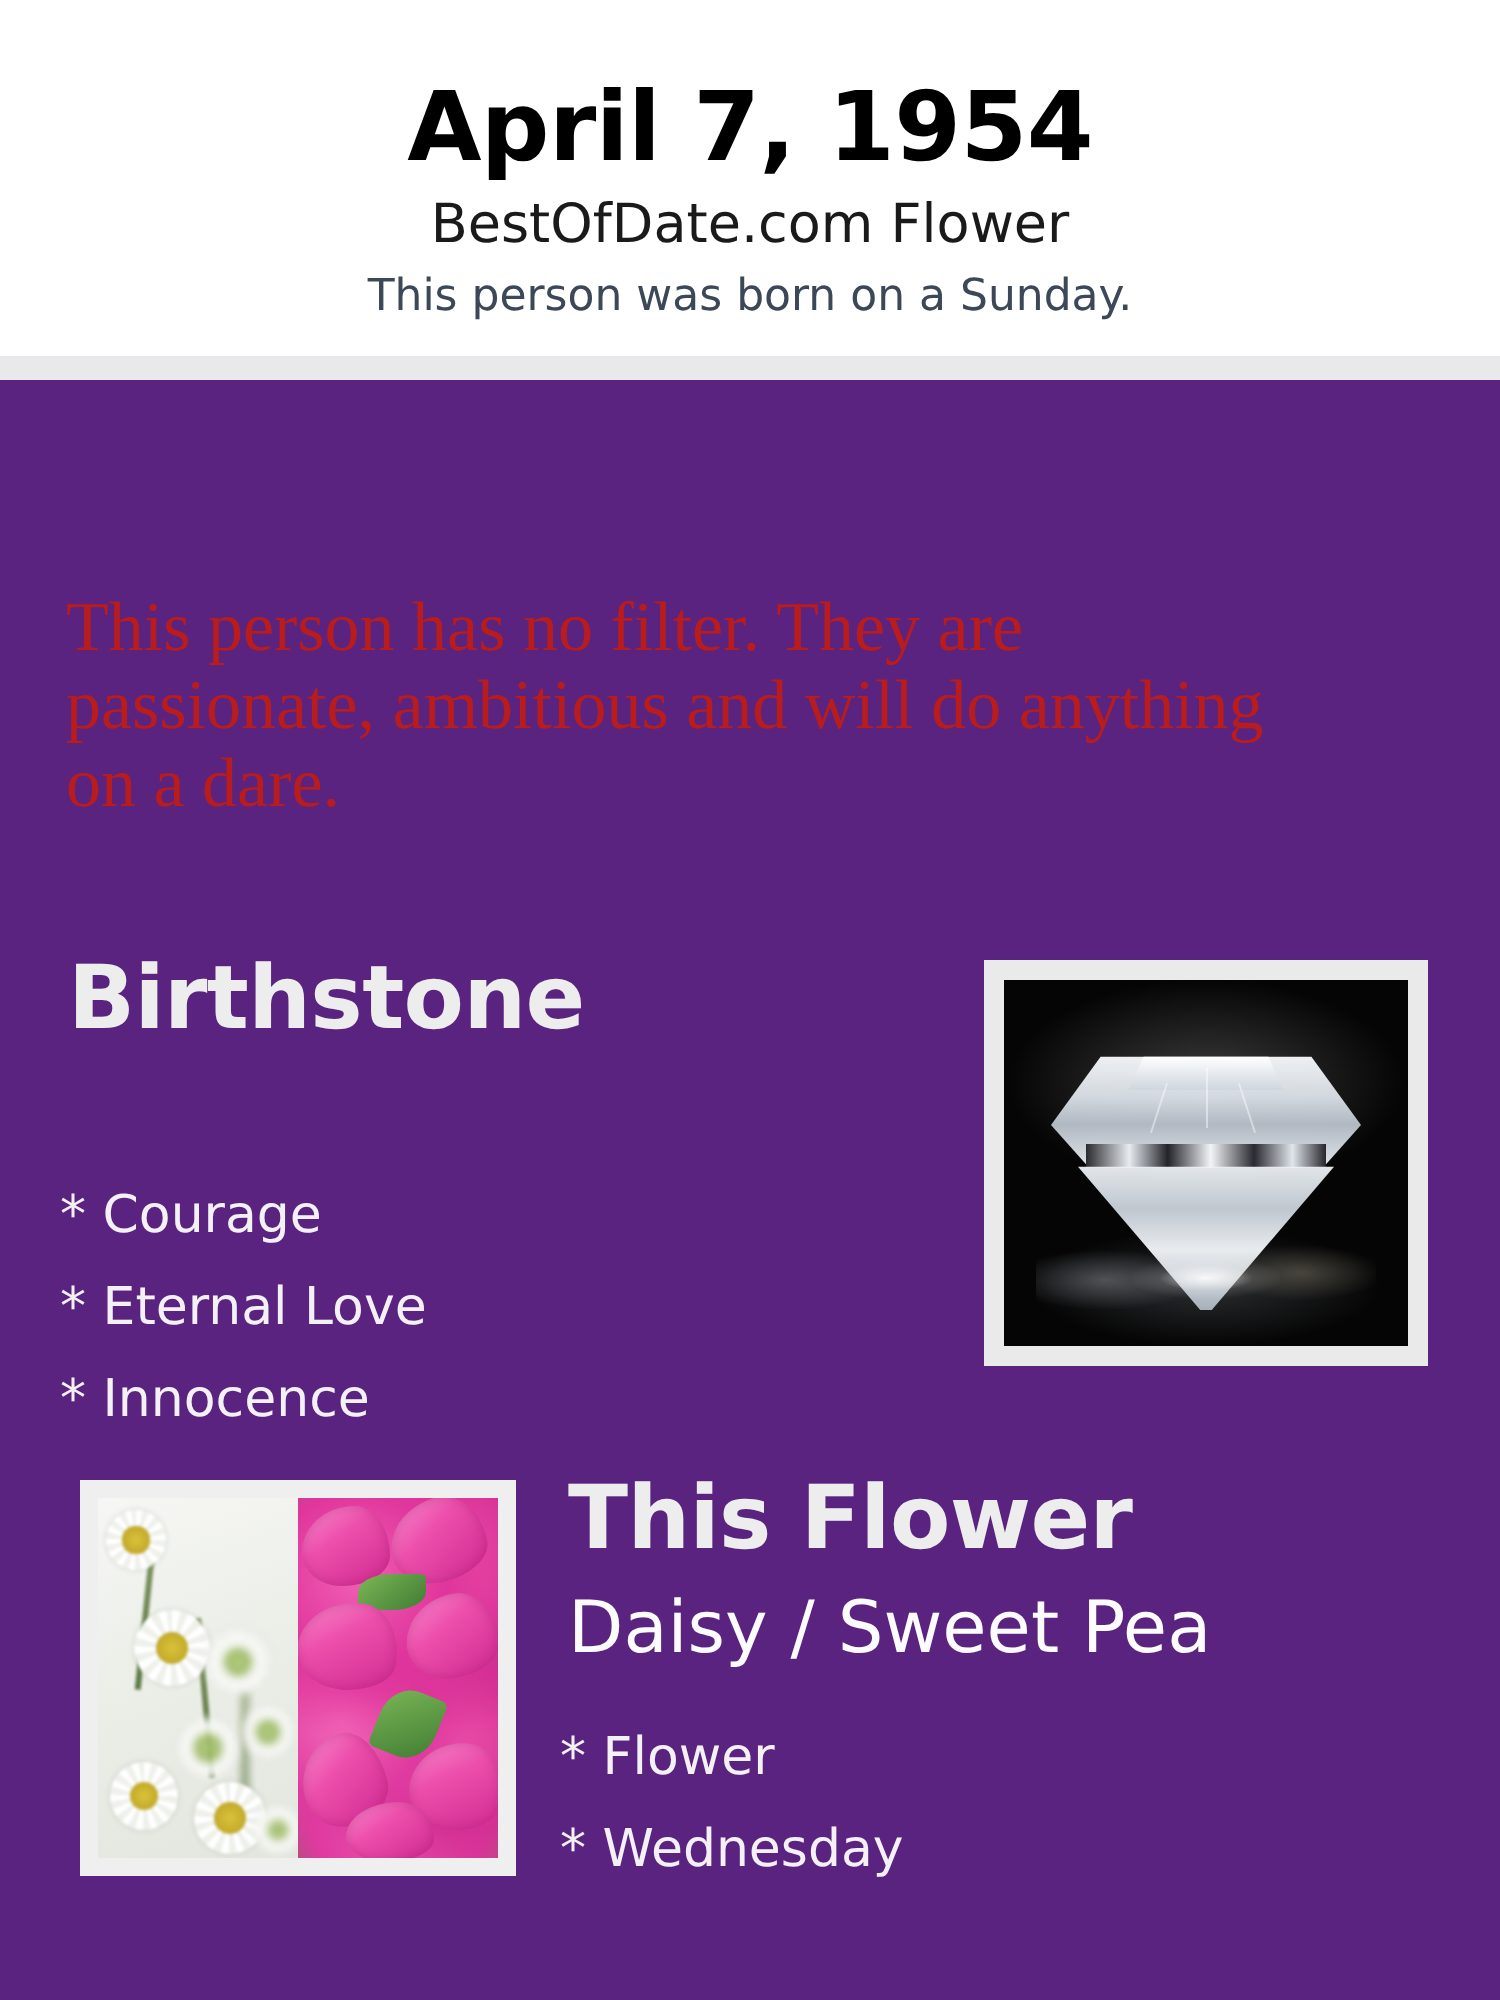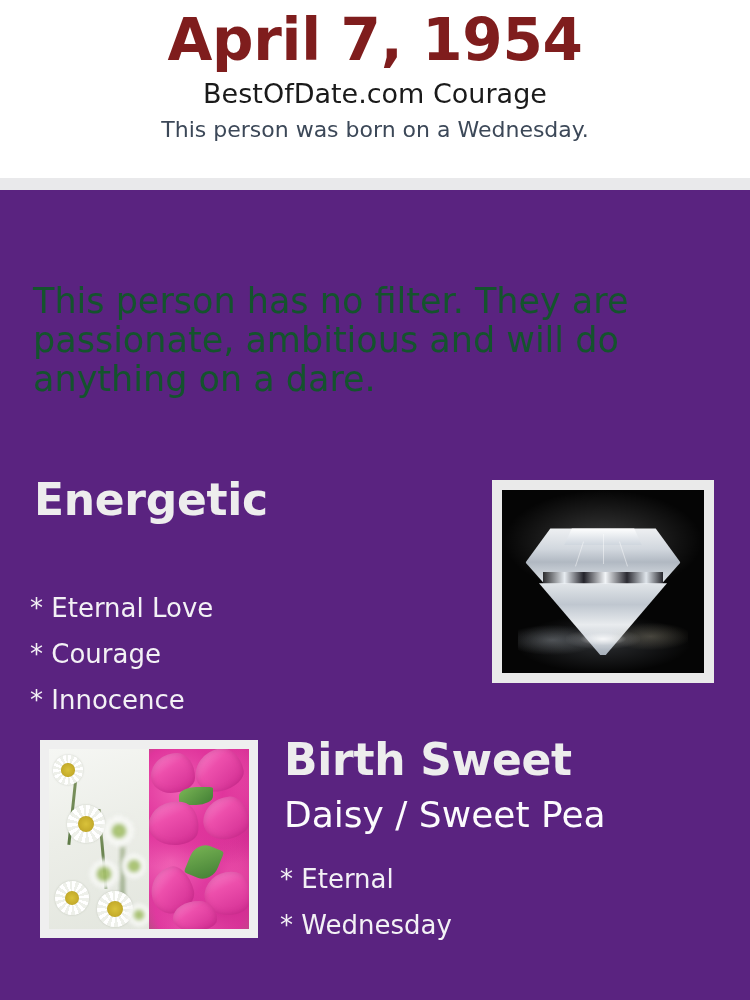--- a/index.html
+++ b/index.html
@@ -25,25 +25,25 @@
   .header {
     position: absolute;
     left: 0; top: 0;
     width: 750px;
     height: 178px;
     background: #ffffff;
     text-align: center;
   }
   .header-date {
     margin: 0;
-    padding-top: 11px;
-    font-size: 58px;
+    padding-top: 40px;
+    font-size: 48px;
     font-weight: 700;
     line-height: 1.0;
-    color: #7f1d1d;
+    color: #000000;
     letter-spacing: -0.3px;
   }
   .header-site {
     margin: 0;
     padding-top: 11px;
     font-size: 27px;
     font-weight: 400;
     line-height: 1.0;
     color: #1a1a1a;
   }
@@ -79,27 +79,28 @@
     margin: 0;
     font-size: 58px;
     font-weight: 700;
     line-height: 1.0;
     color: #EDEDED;
     letter-spacing: -0.5px;
   }
 
   .zodiac-desc {
     position: absolute;
-    left: 33px; top: 282px;
+    left: 33px; top: 294px;
     width: 620px;
     margin: 0;
     font-size: 35px;
     font-weight: 400;
     line-height: 1.12;
-    color: #14532d;
+    color: #b91c1c;
+    font-family: Liberation Serif, serif;
   }
 
   
   .stone-heading {
     position: absolute;
     left: 34px; top: 478px;
     margin: 0;
     font-size: 44px;
     font-weight: 700;
     line-height: 1.0;
@@ -345,55 +346,55 @@
     background: linear-gradient(140deg, #7cb756 0%, #3f7c33 100%);
   }
 </style>
 </head>
 <body>
 
 <div class="page">
 
   <div class="header">
     <h1 class="header-date">April 7, 1954</h1>
-    <div class="header-site">BestOfDate.com Courage</div>
-    <div class="header-note">This person was born on a Wednesday.</div>
+    <div class="header-site">BestOfDate.com Flower</div>
+    <div class="header-note">This person was born on a Sunday.</div>
   </div>
 
   <div class="divider-bar"></div>
 
   <div class="panel"></div>
 
   <p class="zodiac-desc">This person has no filter. They are passionate, ambitious and will do anything on a dare.</p>
 
-  <h2 class="stone-heading">Energetic</h2>
+  <h2 class="stone-heading">Birthstone</h2>
   <ul class="stone-traits">
+    <li>* Courage</li>
     <li>* Eternal Love</li>
-    <li>* Courage</li>
     <li>* Innocence</li>
   </ul>
 
   <div class="stone-frame">
     <div class="stone-photo">
       <div class="dia-crown"></div>
       <div class="dia-table"></div>
       <div class="dia-facet-a"></div>
       <div class="dia-facet-b"></div>
       <div class="dia-facet-c"></div>
       <div class="dia-girdle"></div>
       <div class="dia-pavilion"></div>
       <div class="dia-sparkle"></div>
       <div class="dia-reflect"></div>
     </div>
   </div>
 
-  <h2 class="flower-heading">Birth Sweet</h2>
+  <h2 class="flower-heading">This Flower</h2>
   <div class="flower-name">Daisy / Sweet Pea</div>
   <ul class="flower-traits">
-    <li>* Eternal</li>
+    <li>* Flower</li>
     <li>* Wednesday</li>
   </ul>
 
   <div class="flower-frame">
     <div class="flower-photo">
 
       <div class="flower-half daisy">
         <div class="daisy-stem soft" style="left:22px; top:26px; height:70px; transform:rotate(6deg);"></div>
         <div class="daisy-stem soft" style="left:52px; top:60px; height:80px; transform:rotate(-5deg);"></div>
         <div class="daisy-stem blurred" style="left:72px; top:96px; height:62px;"></div>

